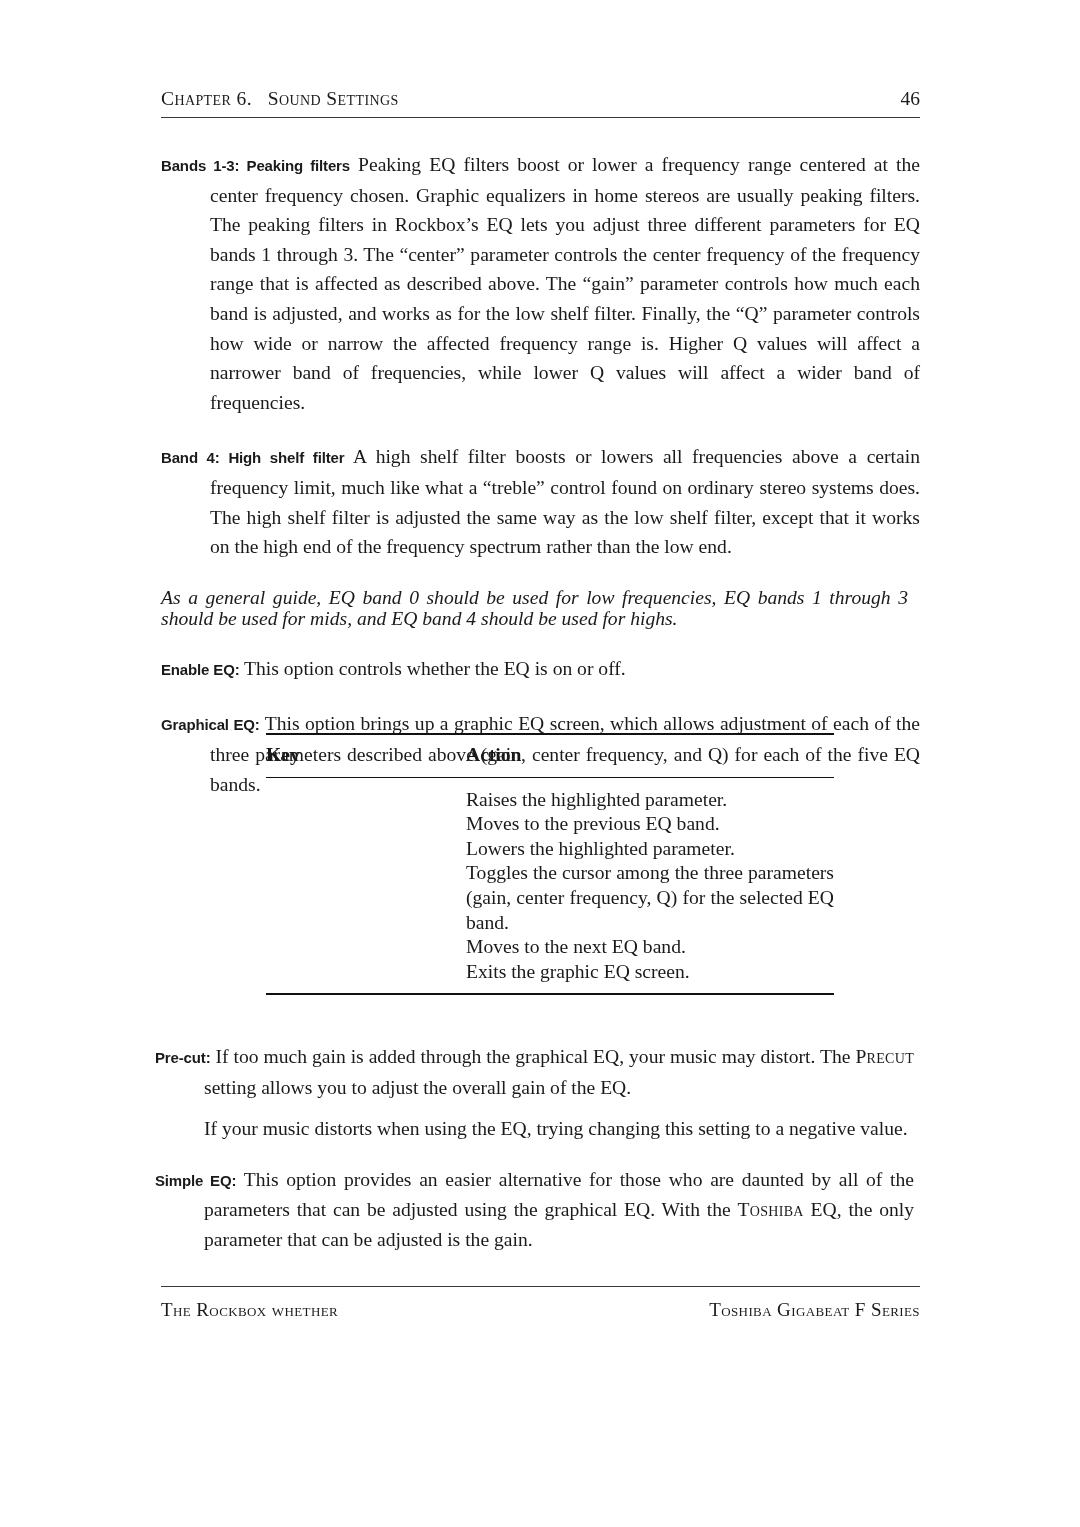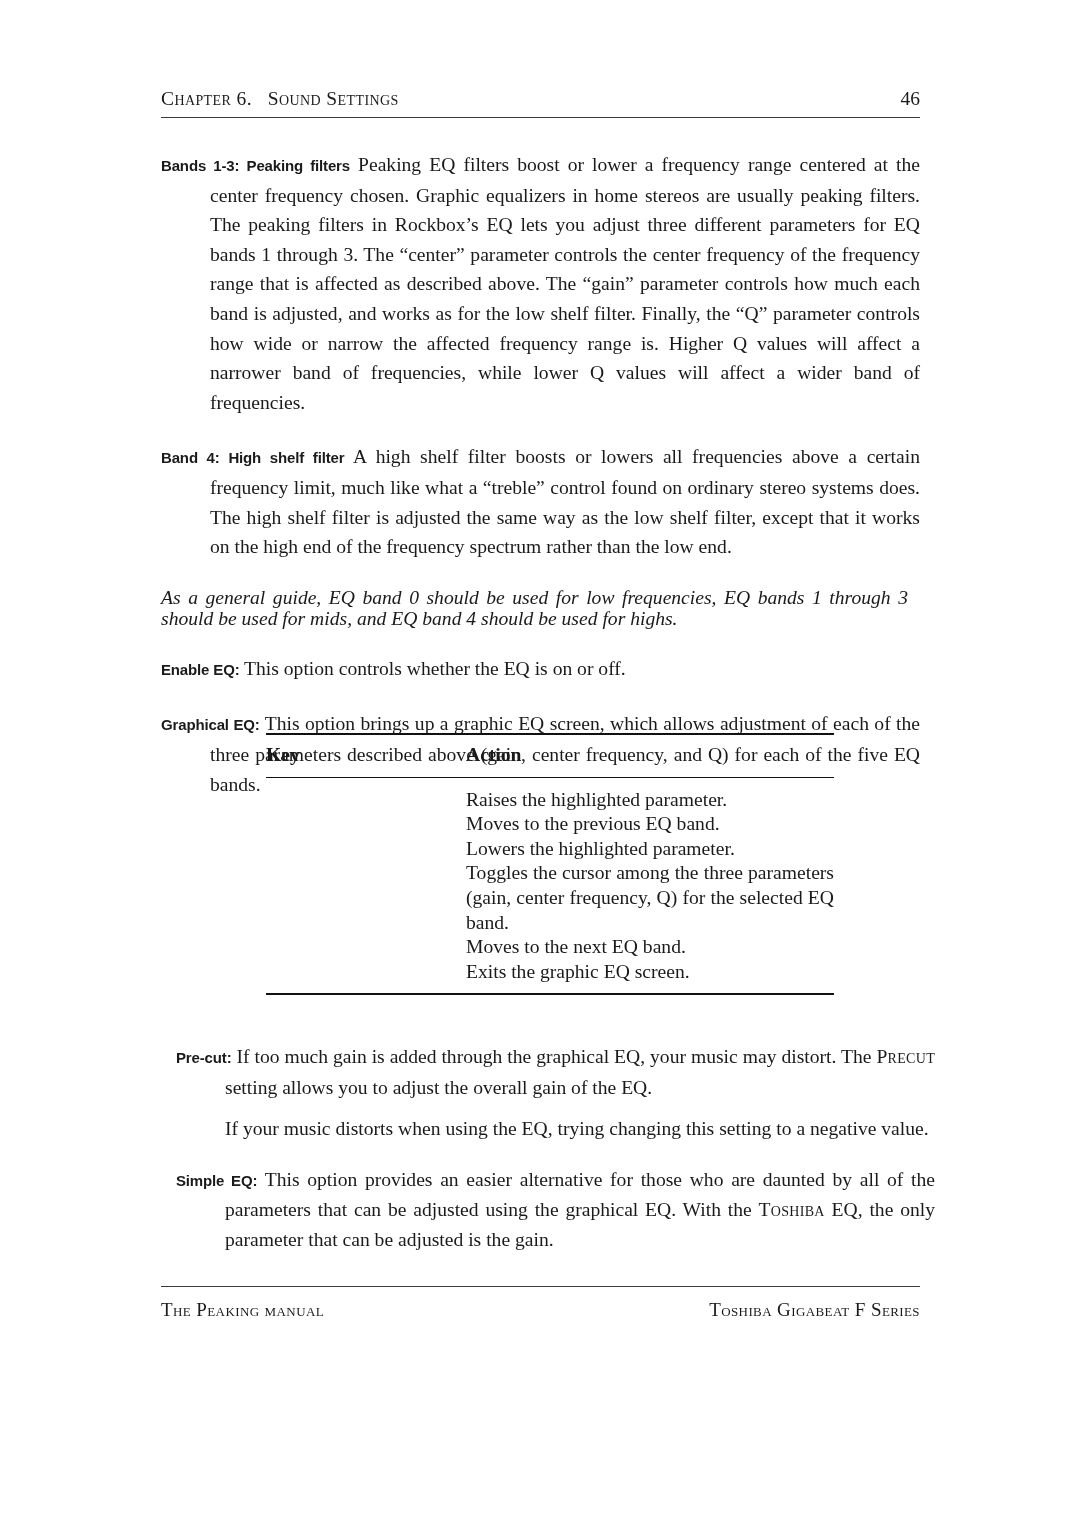--- a/index.html
+++ b/index.html
@@ -147,21 +147,21 @@
   .spacer-row td { height: 10px; padding: 0; font-size: 0; line-height: 0; }
   .spacer-row-bot td { height: 9px; padding: 0; font-size: 0; line-height: 0; }
   .action-just {
     text-align: justify;
     text-align-last: left;
   }
 
   
   .content-lower {
     position: absolute;
-    left: 176px;
+    left: 155px;
     top: 1042px;
     width: 759px;
   }
 
   
   .footer-rule {
     position: absolute;
     left: 161px;
     top: 1286px;
     width: 759px;
@@ -277,17 +277,17 @@
     <p class="desc-sub">If your music distorts when using the EQ, trying changing this setting to a negative value.</p>
 
     <div class="gap-small"></div>
 
     <p class="desc"><span class="lead">Simple EQ:</span> <span>This option provides an easier alternative for those who are daunted by all of the parameters that can be adjusted using the graphical EQ. With the </span><span class="sc">Toshiba</span><span> EQ, the only parameter that can be adjusted is the gain.</span></p>
 
   </div>
 
   <div class="footer-rule"></div>
   <div class="page-footer">
-    <span class="footer-left">The Peaking manual</span>
+    <span class="footer-left">The Rockbox whether</span>
     <span class="footer-right">Toshiba Gigabeat F Series</span>
   </div>
 
 </div>
 
 </body></html>

